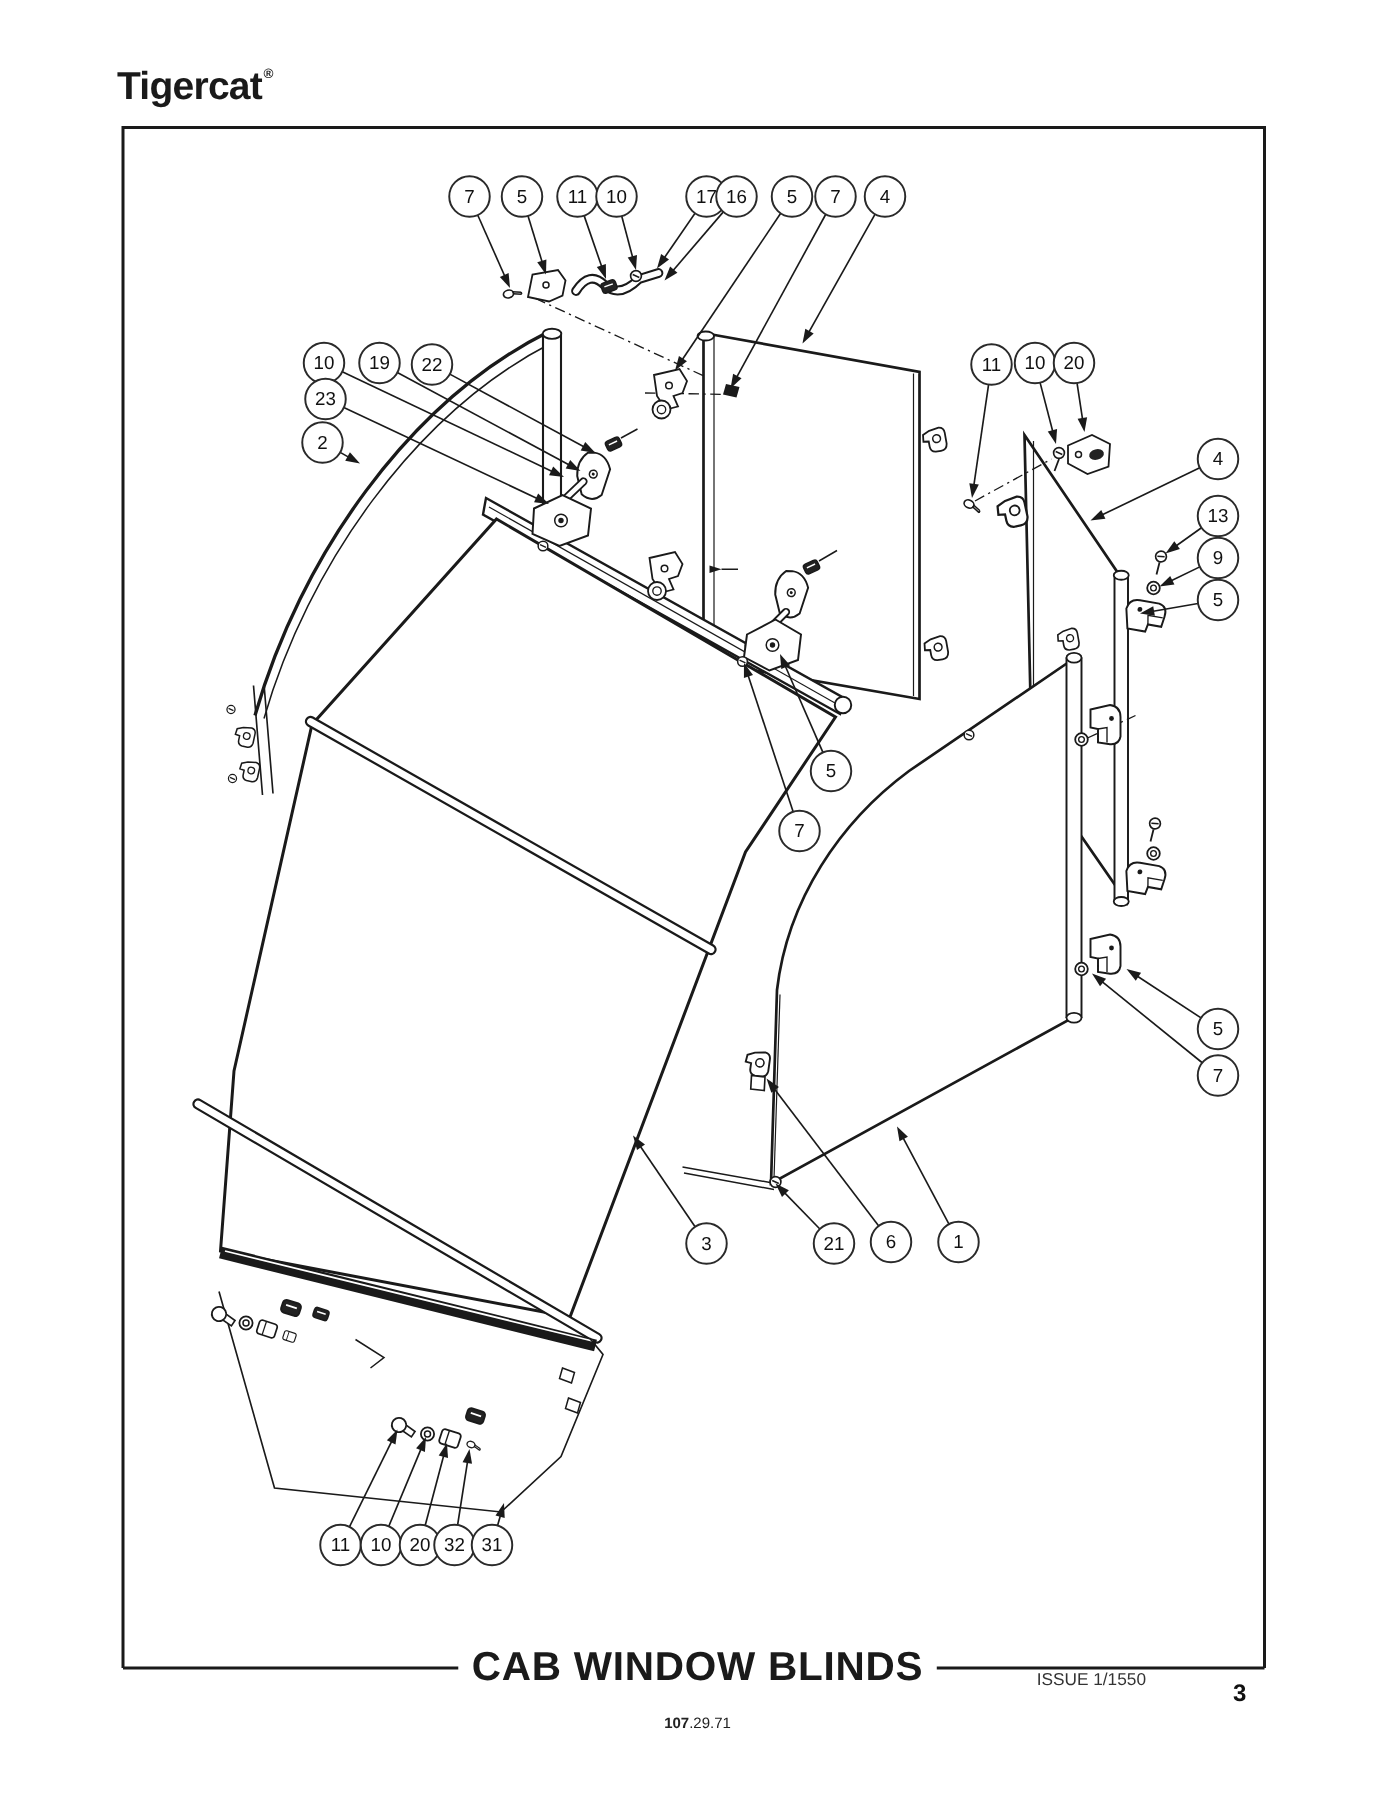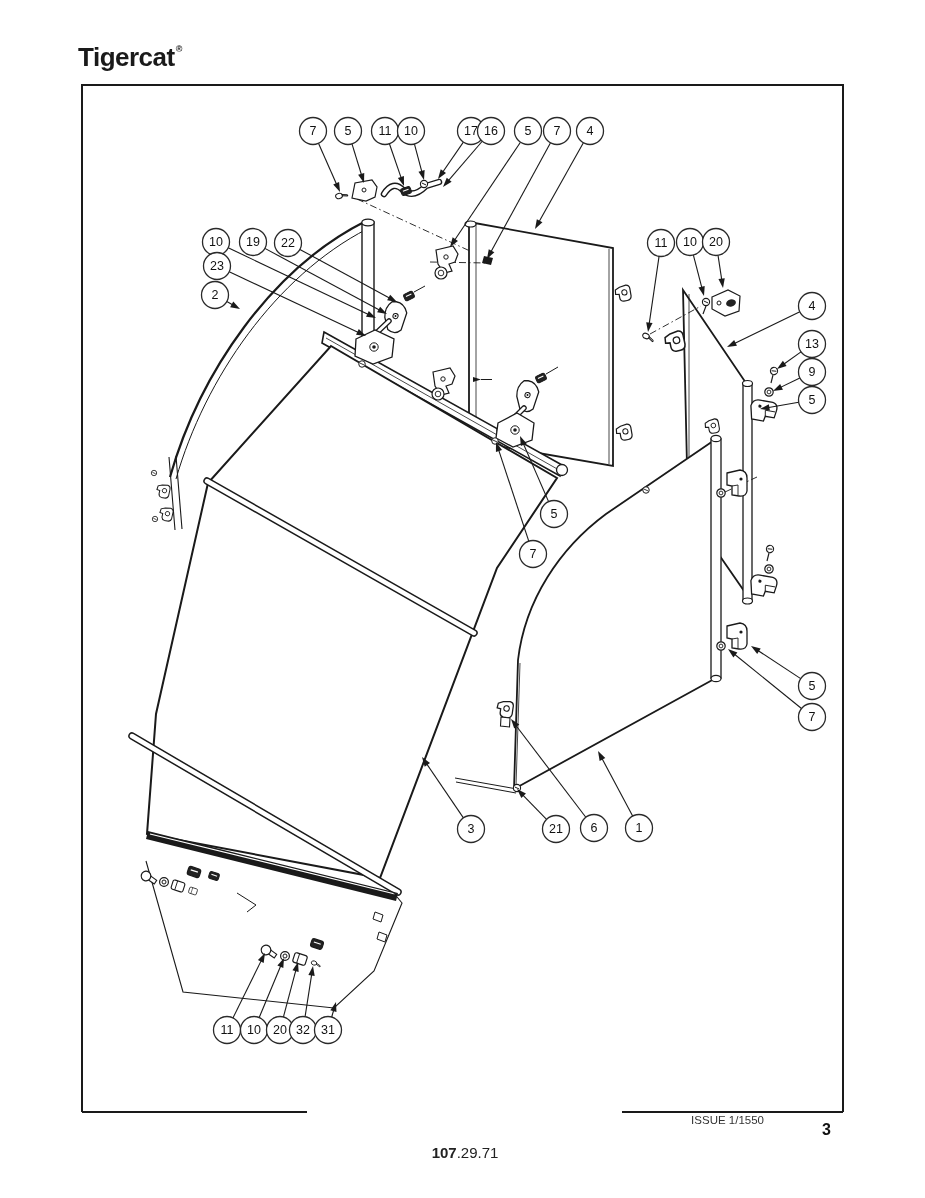--- a/index.html
+++ b/index.html
@@ -8,21 +8,21 @@
   .logo{position:absolute;left:78px;top:42px;font-size:26px;font-weight:bold;
         letter-spacing:-0.5px;color:#1a1a1a;}
   .logo sup{font-size:9px;vertical-align:14px;margin-left:1px;}
   .diagram-svg{position:absolute;left:0;top:0;}
   .figure-title{position:absolute;left:465px;top:1096px;transform:translateX(-50%);
         font-size:27px;font-weight:bold;letter-spacing:0.5px;white-space:nowrap;
         background:#fff;padding:0 9px;color:#1a1a1a;}
   .issue{position:absolute;right:84px;top:1114px;font-size:11.5px;color:#333;}
   .page-num{position:absolute;left:822px;top:1121px;font-size:16px;font-weight:bold;color:#111;}
   .doc-num{position:absolute;left:465px;top:1144px;transform:translateX(-50%);
-        font-size:15px;color:#222;}
+        font-size:10px;color:#222;}
   .doc-num .b{font-weight:bold;}
   
   .ln{stroke:#1a1a1a;fill:none;}
   .leader{stroke:#1a1a1a;stroke-width:1.1;}
   .arrowhead{fill:#1a1a1a;stroke:none;}
   .callout-circle{fill:#fff;stroke:#2a2a2a;stroke-width:1.3;}
   .callout-label{font-family:"Liberation Sans","DejaVu Sans",sans-serif;font-size:12.5px;
         fill:#111;text-anchor:middle;}
 </style>
 </head>
@@ -460,17 +460,18 @@
         </g>
         <g>
           <line x1="331.7087352266146" y1="1017.0194267068489" x2="334.3516732326157" y2="1007.7691436858449" class="leader"></line>
           <polygon points="336,1002,336.46702591742553,1012.0135851118595,330.31327265252423,1010.2553698933162" class="arrowhead"></polygon>
           <circle cx="328" cy="1030" r="13.5" class="callout-circle"></circle>
           <text x="328" y="1034.3" class="callout-label">31</text>
         </g>
       </g>
   </svg>
 
+  <div class="figure-title">CAB WINDOW BLINDS</div>
   <div class="issue">ISSUE 1/1550</div>
   <div class="page-num">3</div>
   <div class="doc-num"><span class="b">107</span><span>.29.71</span></div>
 
 </div>
 
 </body></html>

